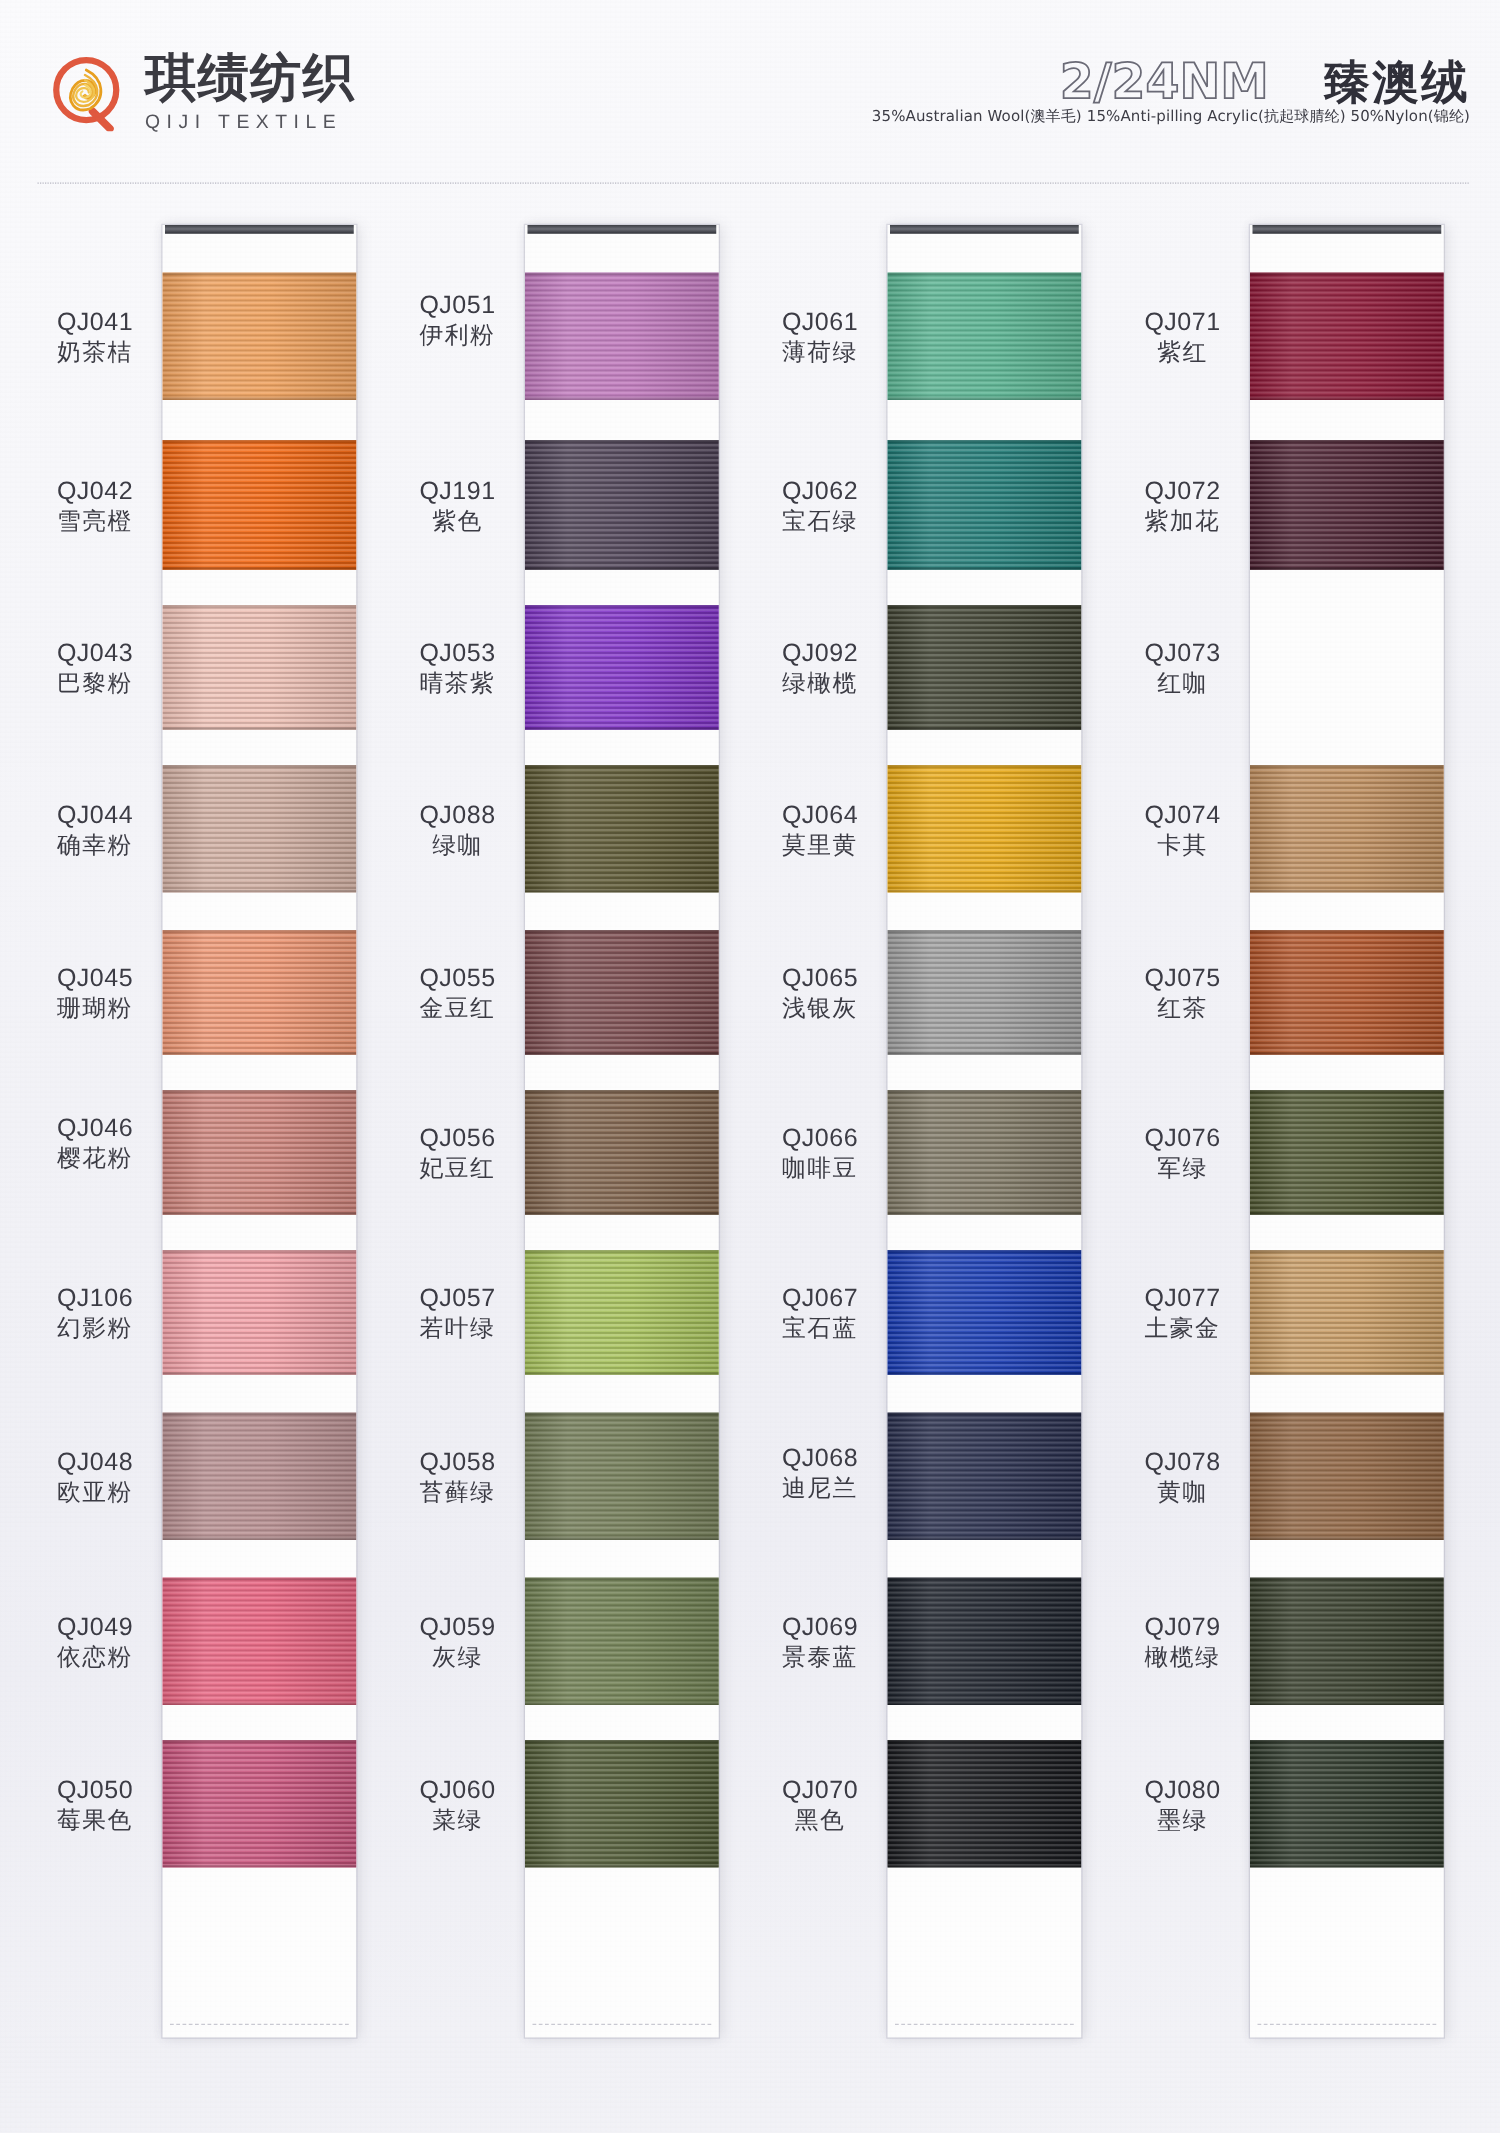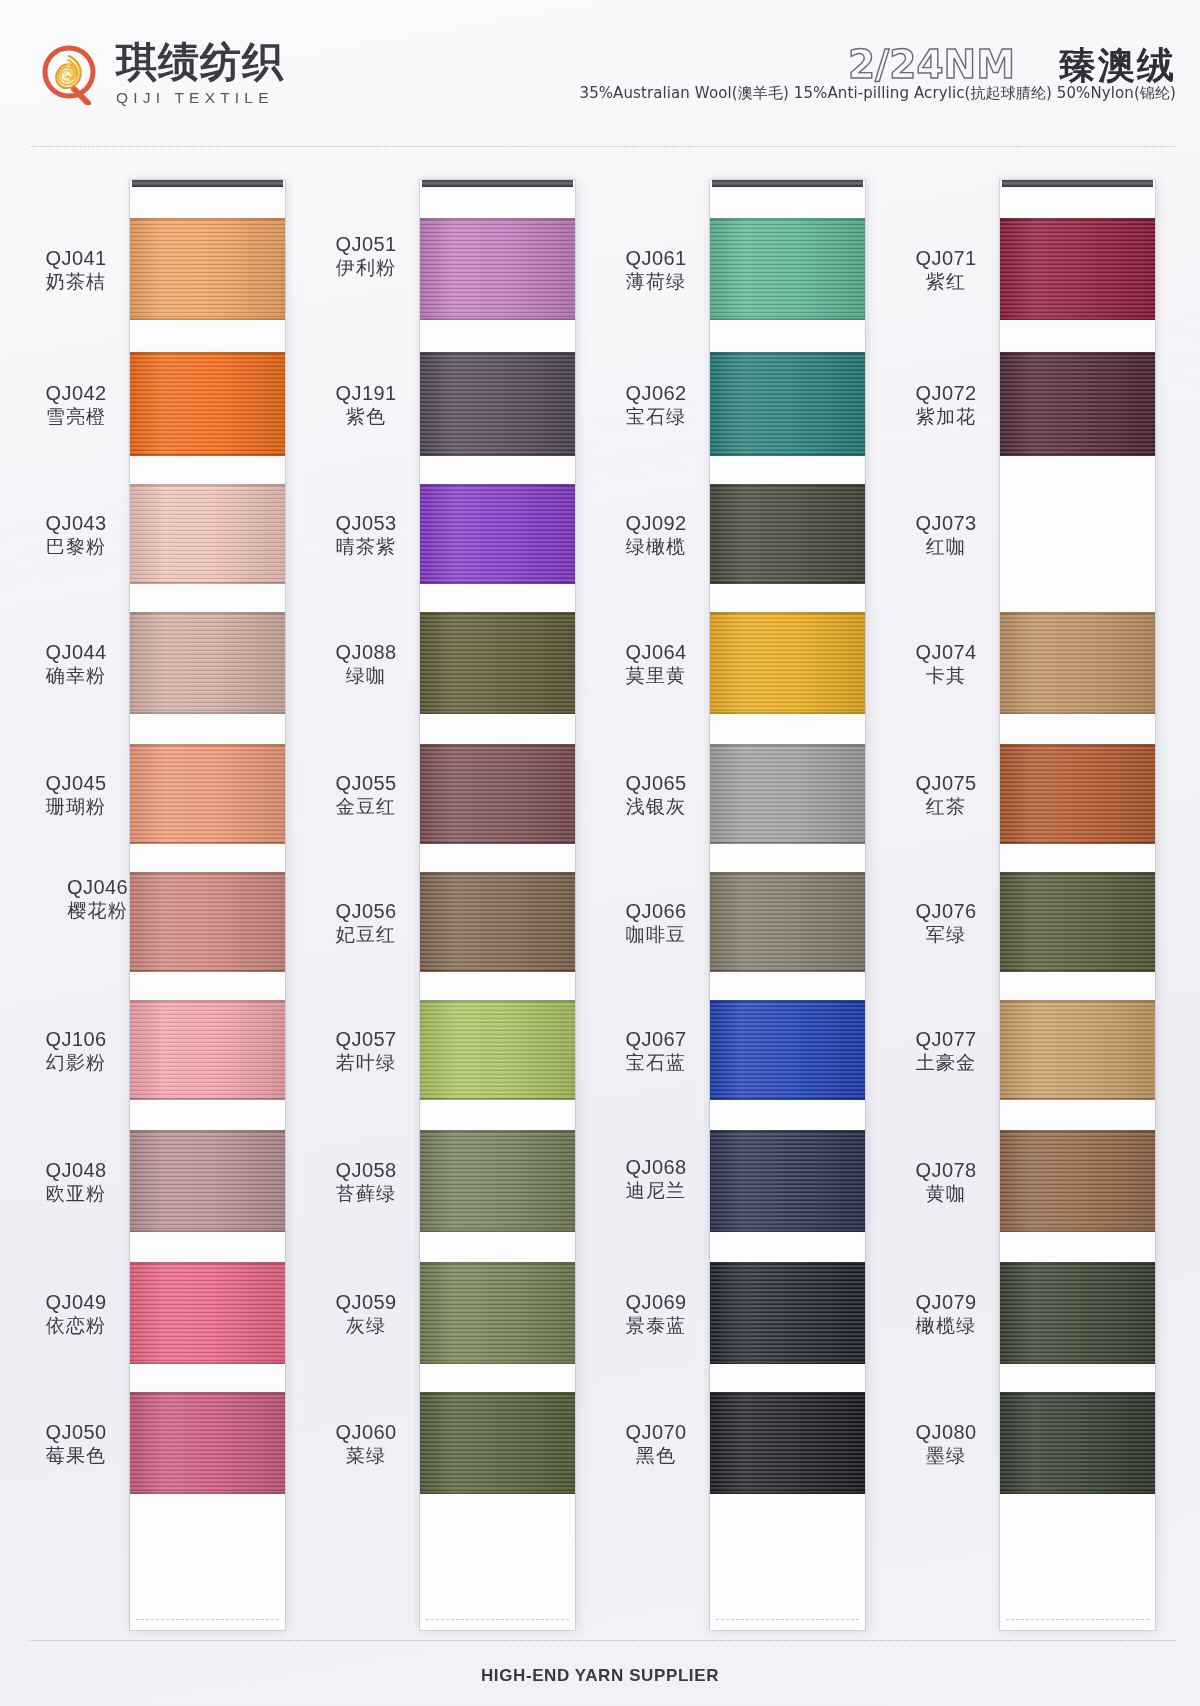--- a/index.html
+++ b/index.html
@@ -102,21 +102,21 @@
   .prod-name {
     font-size: 37px;
     font-weight: bold;
     color: #30303a;
     letter-spacing: 2px;
     font-family: "DejaVu Sans", sans-serif;
     margin-left: 28px;
   }
 
   .product-comp {
-    font-size: 15px;
+    font-size: 12px;
     color: #3d3d46;
     letter-spacing: .1px;
     white-space: nowrap;
     font-family: "DejaVu Sans", sans-serif;
   }
 
   .header-rule {
     position: absolute;
     left: 30px;
     top: 146px;
@@ -325,21 +325,21 @@
             <div class="name">巴黎粉</div>
           </div>
           <div class="label" style="top: 459px;">
             <div class="code">QJ044</div>
             <div class="name">确幸粉</div>
           </div>
           <div class="label" style="top: 590px;">
             <div class="code">QJ045</div>
             <div class="name">珊瑚粉</div>
           </div>
-          <div class="label" style="top: 694px; text-align: right;">
+          <div class="label" style="top: 710px;">
             <div class="code">QJ046</div>
             <div class="name">樱花粉</div>
           </div>
           <div class="label" style="top: 846px;">
             <div class="code">QJ106</div>
             <div class="name">幻影粉</div>
           </div>
           <div class="label" style="top: 977px;">
             <div class="code">QJ048</div>
             <div class="name">欧亚粉</div>
@@ -728,18 +728,14 @@
             <div class="yarn" style="background-image: repeating-linear-gradient(0deg, rgba(255, 255, 255, 0.17) 0px, rgba(255, 255, 255, 0.17) 1px, rgba(0, 0, 0, 0.13) 1px, rgba(0, 0, 0, 0.13) 2px, rgba(255, 255, 255, 0.05) 2px, rgba(255, 255, 255, 0.05) 3.4px);"></div>
             <div class="sheen"></div>
             <div class="edge-top"></div>
             <div class="edge-bot"></div>
           </div>
           <div class="card-bottom"></div>
         </div>
       </div>
     </div>
 
-  <div class="footer">
-    <div class="footer-rule"></div>
-    <div class="footer-text">HIGH-END YARN SUPPLIER</div>
-  </div>
 
 </div>
 
 </body></html>

